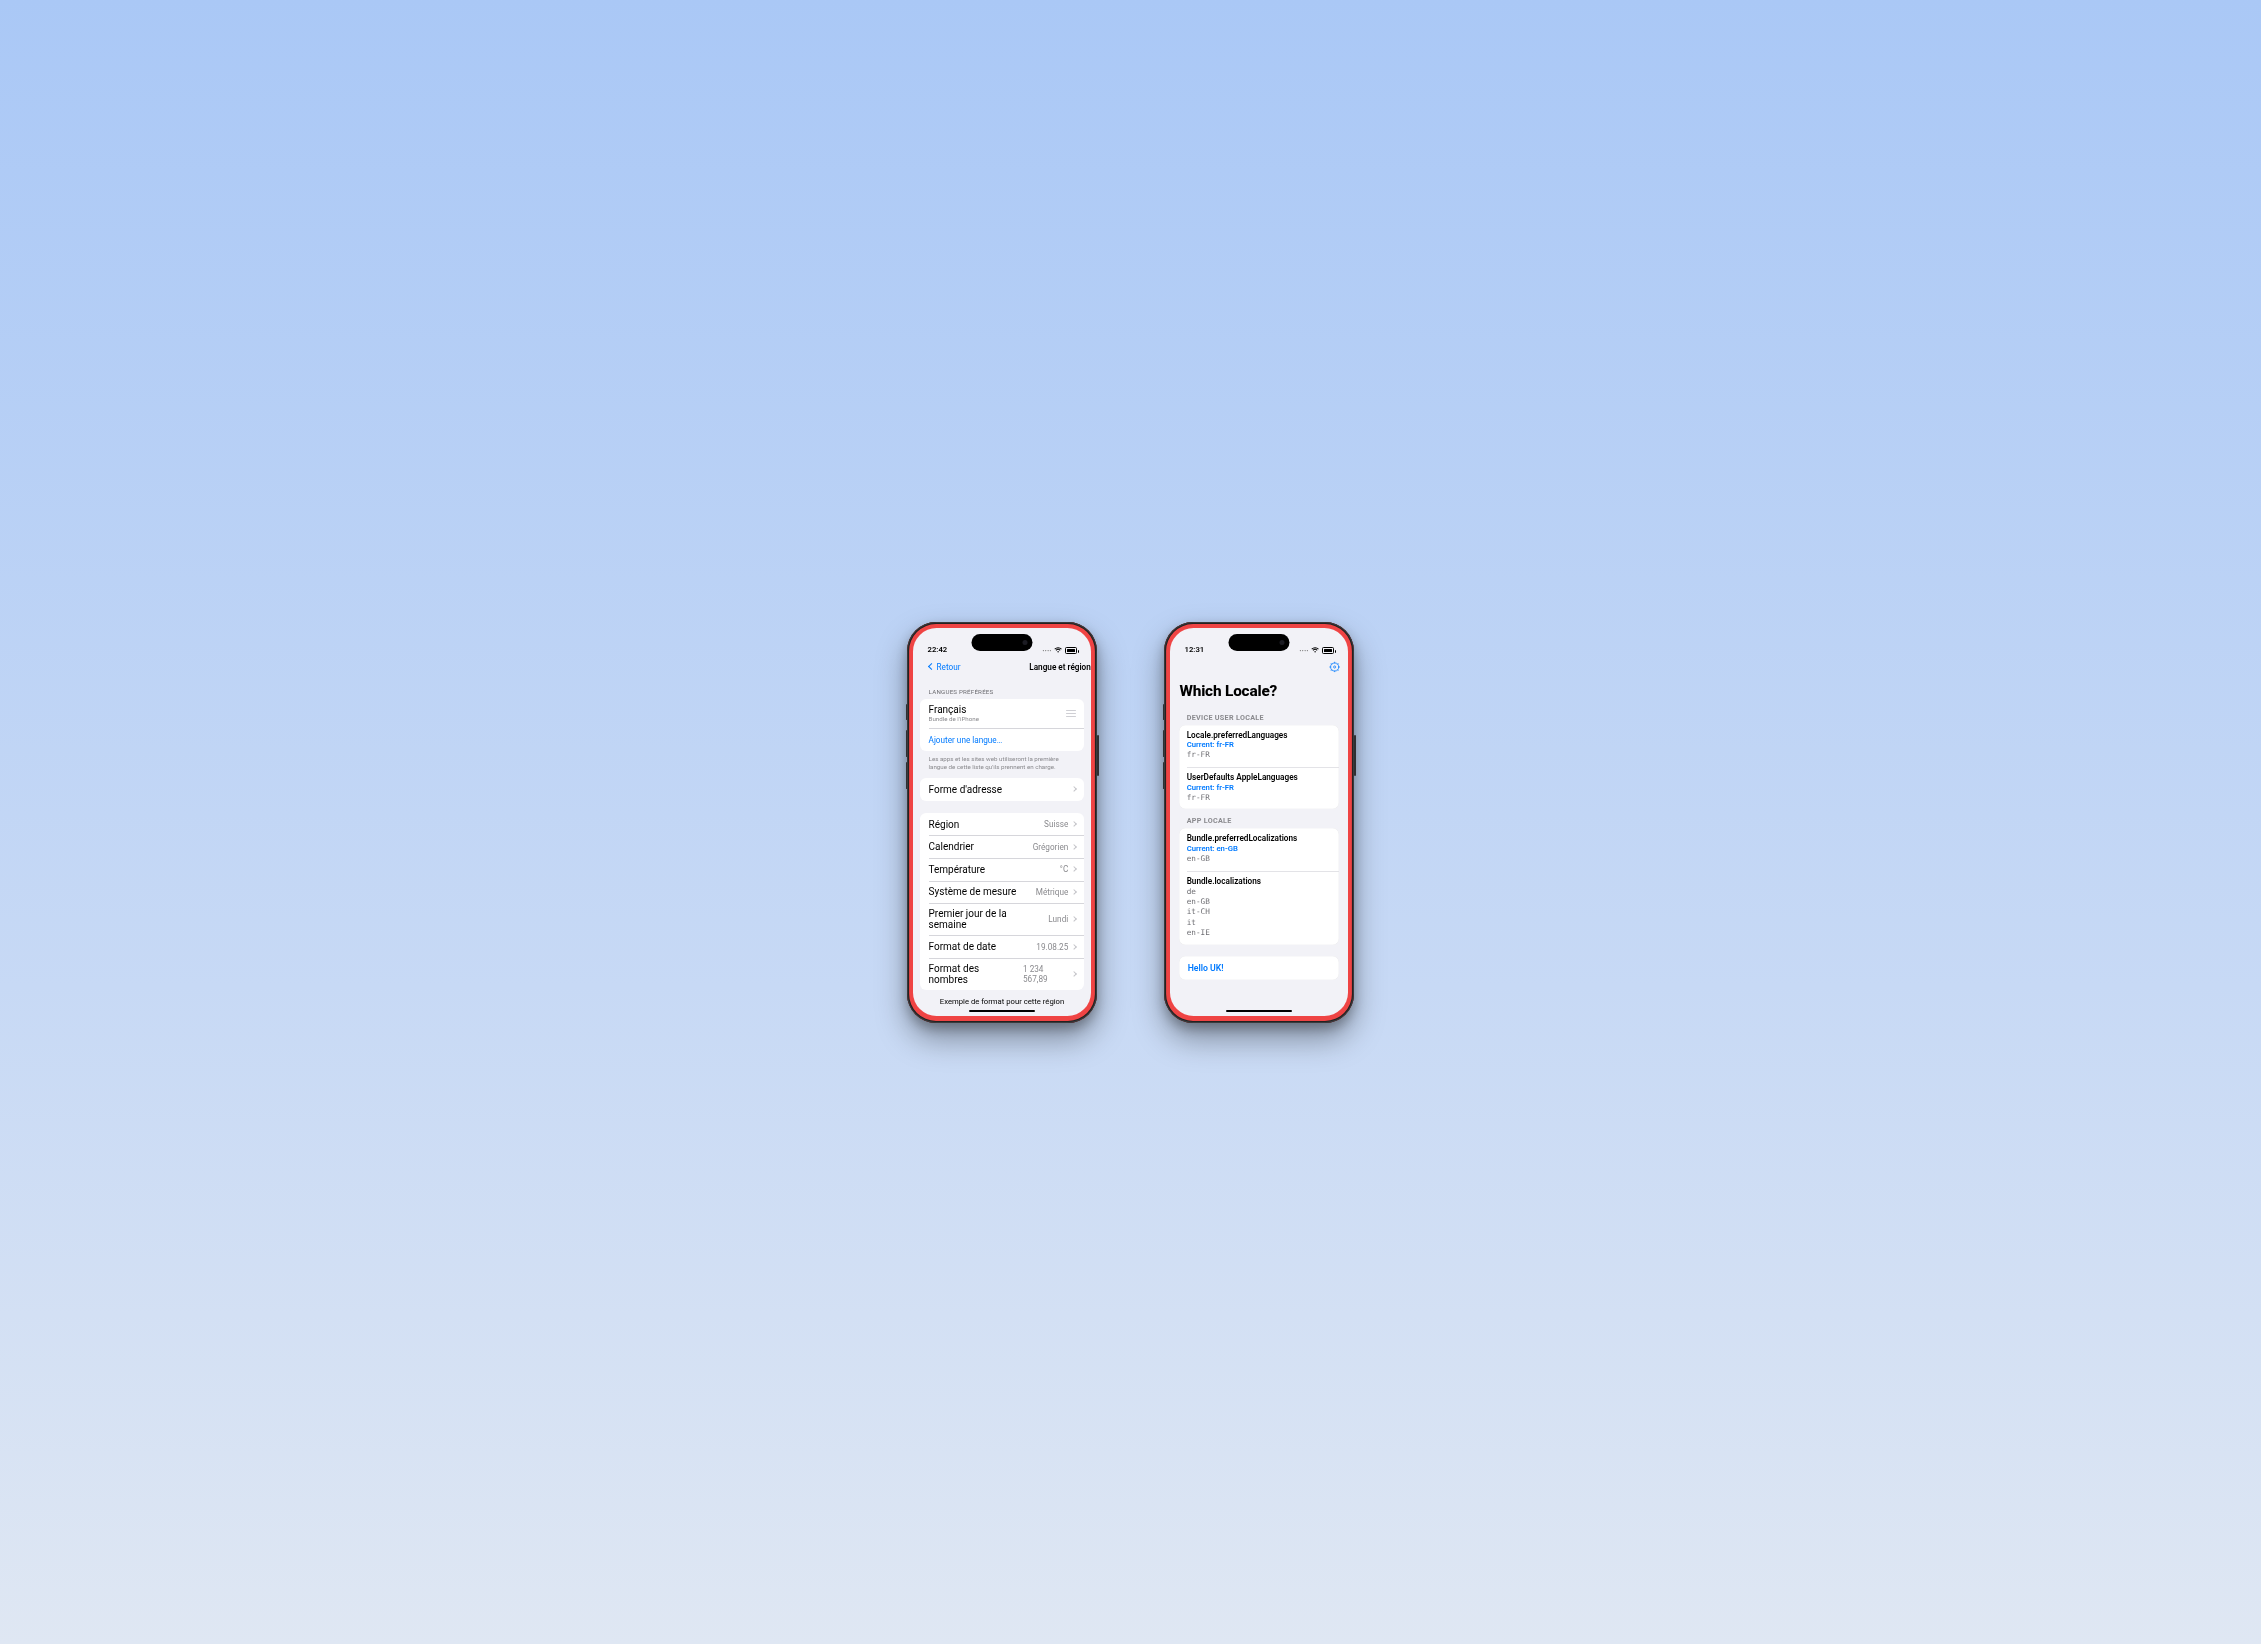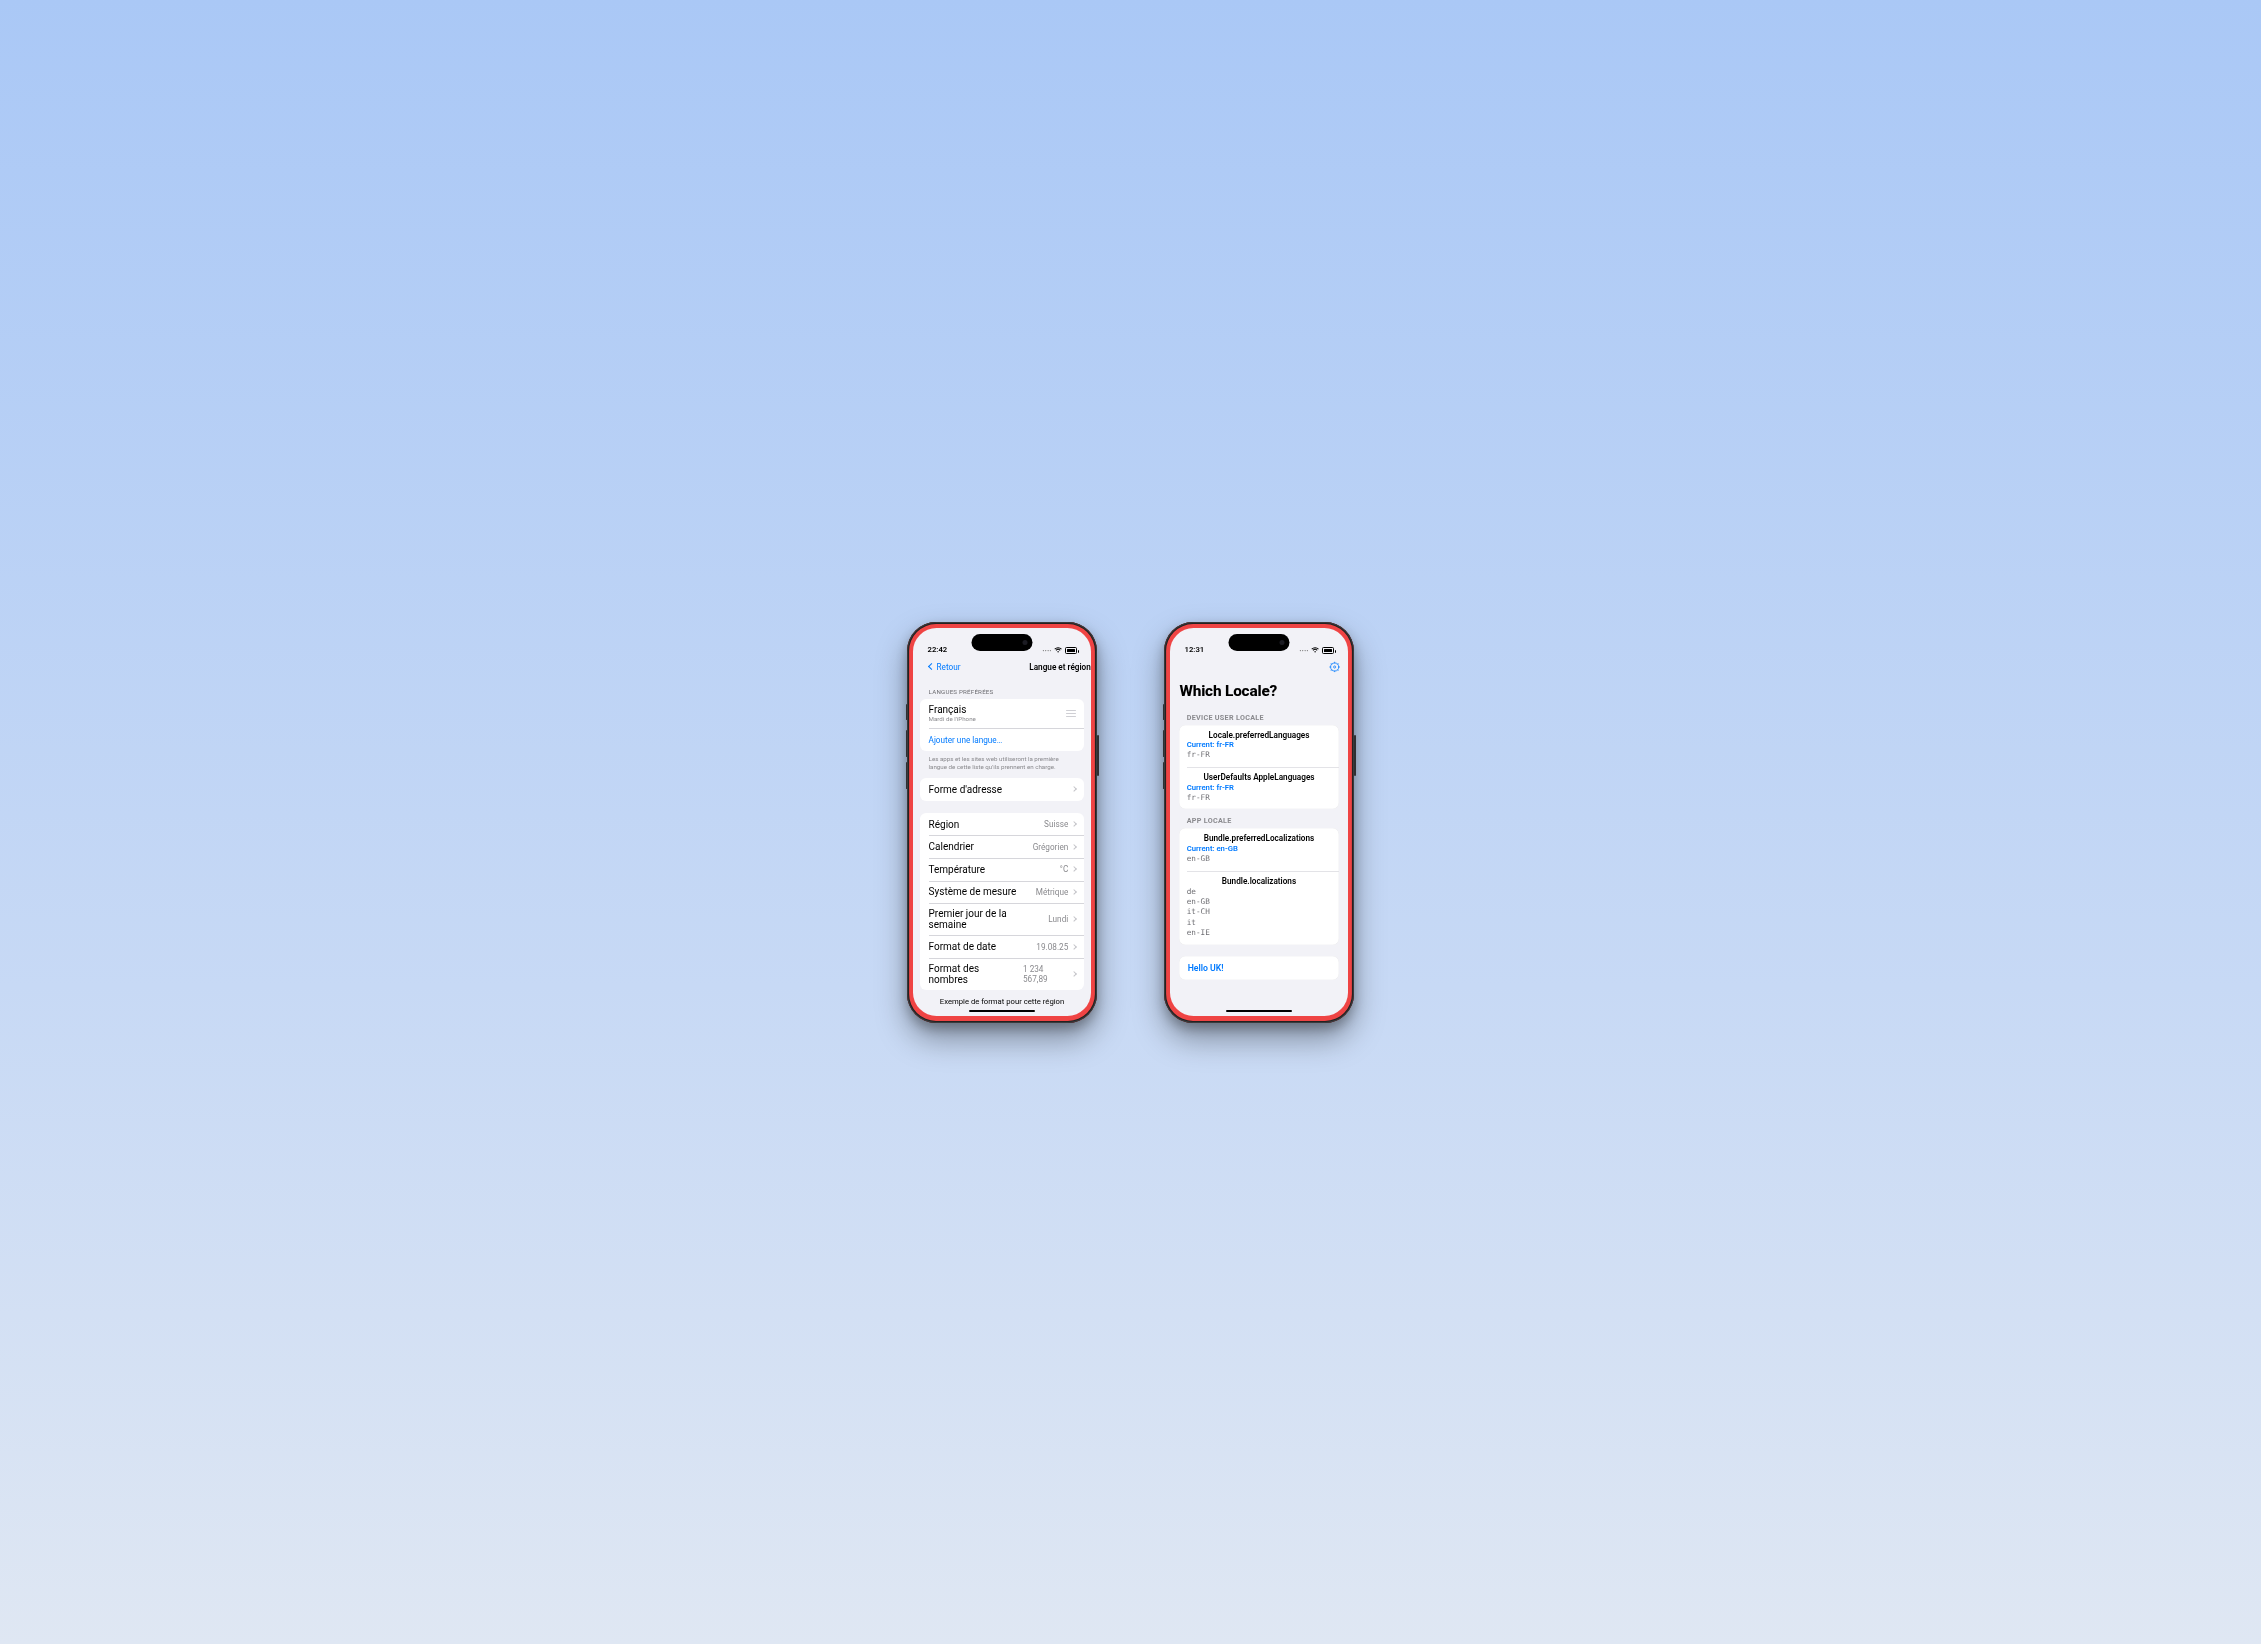--- a/index.html
+++ b/index.html
@@ -153,21 +153,21 @@
     box-shadow: 0 0 0 0.3px #e7e7ea inset;
   }
   .screen .card{ background:#fff; }
   .screen:not(.white) .card{ background:#fff; }
   .item{
     padding:5.1px 7.2px 6.2px; position:relative;
   }
   .item + .item::before{
     content:""; position:absolute; left:7.2px; right:0; top:0; height:0.3px; background:#e3e3e7;
   }
-  .item-title{ font-size:8.2px; font-weight:600; color:#000;text-align:center; }
+  .item-title{ font-size:8.2px; font-weight:600; color:#000; }
   .item-current{ font-size:7.7px; font-weight:600; color:#007aff; margin-top:0.5px;}
   .mono{ font-family: ui-monospace, SFMono-Regular, Menlo, Monaco, Consolas, monospace; font-size:7.7px; color:#6e6e73; margin-top:1px; line-height:1.35;}
   .phone2 .screen{ background:#f2f2f7; }
   .hello-card{ margin-top:11.3px; }
   .hello{ padding:7.2px 8.2px; font-size:8.7px; font-weight:600; color:#007aff;}
   .right-screen-bg{ background:#f2f2f7 !important; }
 
   
   .side-btn{
     position:absolute; background:#2f2f32; border-radius:1px;
@@ -207,21 +207,21 @@
       </div>
       <div class="nav-title">Langue et région</div>
     </div>
 
     <div class="content">
       <div class="section-header">LANGUES PRÉFÉRÉES</div>
       <div class="group">
         <div class="row">
           <div class="row-left">
             <span class="row-title">Français</span>
-            <span class="row-sub">Mardi de l'iPhone</span>
+            <span class="row-sub">Bundle de l'iPhone</span>
           </div>
           <div class="drag-handle">
               <span></span>
               <span></span>
               <span></span>
             </div>
         </div>
         <div class="row">
           <span class="link">Ajouter une langue…</span>
         </div>

